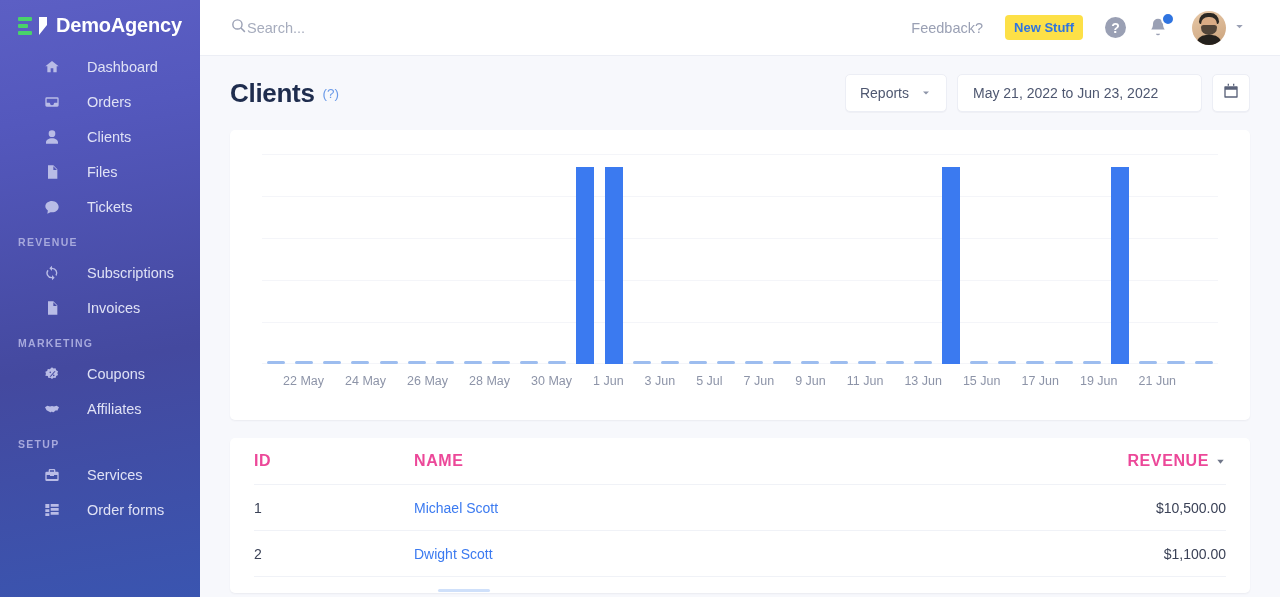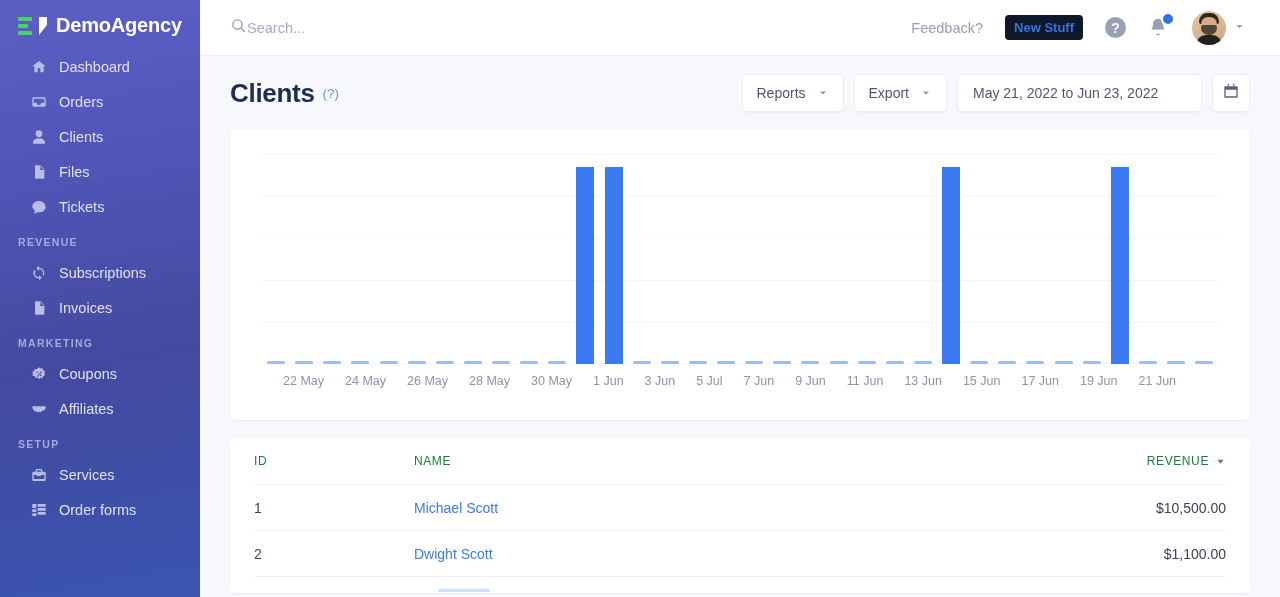--- a/index.html
+++ b/index.html
@@ -19,22 +19,22 @@
     padding-top: 0;
   }
   .brand { display: flex; align-items: center; gap: 8px; padding: 14px 12px 12px 18px; }
   .brand-mark { width: 30px; height: 22px; position: relative; flex: 0 0 30px; }
   .brand-name { color: #ffffff; font-size: 20px; font-weight: bold; letter-spacing: -0.2px; }
   .nav-group-title {
     color: #a7a9dd; font-size: 10.5px; font-weight: bold;
     letter-spacing: 1.3px; padding: 12px 0 7px 18px;
   }
   .nav-item {
-    display: flex; align-items: center; gap: 12px;
-    padding: 9px 0 9px 30px; cursor: pointer;
+    display: flex; align-items: center; gap: 27px;
+    padding: 9px 0 9px 43px; cursor: pointer;
   }
   .nav-icon { width: 17px; height: 17px; flex: 0 0 17px; display: flex; align-items: center; justify-content: center; }
   .nav-icon svg { width: 16px; height: 16px; fill: #b9bce6; }
   .nav-label { color: #dfe1f5; font-size: 14.5px; }
 
   
   .main { flex: 1 1 auto; height: 597px; display: flex; flex-direction: column; background: #f7f8fc; }
 
   .topbar {
     height: 56px; flex: 0 0 56px; background: #ffffff;
@@ -44,21 +44,21 @@
   .search-wrap { display: flex; align-items: center; flex: 1 1 auto; }
   .search-icon svg { width: 17px; height: 17px; stroke: #9aa0b4; fill: none; stroke-width: 2; }
   .search-input {
     border: 0; outline: 0; background: transparent;
     font-family: "Liberation Sans", sans-serif; font-size: 14.5px; color: #3b4257; width: 340px;
   }
   .search-input::placeholder { color: #a6acbd; }
   .top-actions { display: flex; align-items: center; gap: 22px; }
   .feedback-link { color: #9aa0b4; font-size: 14.5px; cursor: pointer; }
   .new-stuff {
-    background: #0f172a; color: #2f74e0; font-size: 13px; font-weight: bold;
+    background: #fde047; color: #2f74e0; font-size: 13px; font-weight: bold;
     padding: 5px 9px; border-radius: 4px; cursor: pointer;
   }
   .help-icon { width: 21px; height: 21px; border-radius: 50%; background: #9aa0b4;
     color: #ffffff; font-size: 14px; font-weight: bold; display: flex;
     align-items: center; justify-content: center; cursor: pointer; }
   .bell-wrap { position: relative; width: 22px; height: 22px; cursor: pointer; }
   .bell-wrap svg { width: 20px; height: 20px; fill: #9aa0b4; }
   .bell-dot { position: absolute; top: -5px; right: -5px; width: 14px; height: 14px;
     border-radius: 50%; background: #2f74e0; border: 2px solid #ffffff; }
   .avatar-wrap { display: flex; align-items: center; gap: 7px; cursor: pointer; }
@@ -118,21 +118,21 @@
   .bar { width: 18px; background: #3b7af0; border-radius: 0; }
   .bar.zero { height: 3px; width: 18px; background: #9dbdef; border-radius: 2px; }
   .xaxis { display: flex; margin: 10px 8px 8px 8px; }
   .xslot { flex: 1 1 0; text-align: center; font-size: 12.5px; color: #8d94a8; white-space: nowrap; }
   .xslot.blank { color: transparent; }
 
   
   .table-card { margin-top: 18px; padding: 0 24px; }
   .trow { display: flex; align-items: center; height: 46px; border-bottom: 1px solid #f0f2f7; }
   .trow.head { height: 47px; }
-  .th { font-size: 12px; color: #15803d; letter-spacing: 0.6px; font-weight: normal; }
+  .th { font-size: 16px; color: #ec4899; letter-spacing: 0.6px; font-weight: bold; }
   .td { font-size: 14px; color: #3b4257; }
   .c-id { width: 160px; flex: 0 0 160px; }
   .c-name { flex: 1 1 auto; }
   .c-rev { width: 230px; flex: 0 0 230px; text-align: right; display: flex;
            align-items: center; justify-content: flex-end; gap: 6px; }
   .c-rev .sortarrow svg { width: 11px; height: 11px; fill: #6f7689; display: block; }
   .link { color: #3b7af0; cursor: pointer; }
   .row-clip { height: 16px; overflow: hidden; }
   .clip-name { display: inline-block; background: #cfe0fa; height: 3px; width: 52px;
                margin-left: 184px; margin-top: 12px; border-radius: 2px; }
@@ -311,28 +311,20 @@
 
         <div class="head-tools">
           <div class="tool-btn">
             <span>Reports</span>
             <span class="cv">
               <svg viewBox="0 0 24 24">
                   <path d="M6 9l6 6 6-6z"></path>
                 </svg>
             </span>
           </div>
-          <div class="tool-btn">
-            <span>Export</span>
-            <span class="cv">
-              <svg viewBox="0 0 24 24">
-                  <path d="M6 9l6 6 6-6z"></path>
-                </svg>
-            </span>
-          </div>
           <div class="daterange">
             <span>May 21, 2022 to Jun 23, 2022</span>
           </div>
           <div class="cal-btn">
             <span>
               <svg viewBox="0 0 24 24">
                   <path d="M7 1h2v3H7V1zm8 0h2v3h-2V1zM3 5h18a1 1 0 0 1 1 1v15a1 1 0 0 1-1 1H3a1 1 0 0 1-1-1V6a1 1 0 0 1 1-1zm1 5v10h16V10H4z"></path>
                 </svg>
             </span>
           </div>

